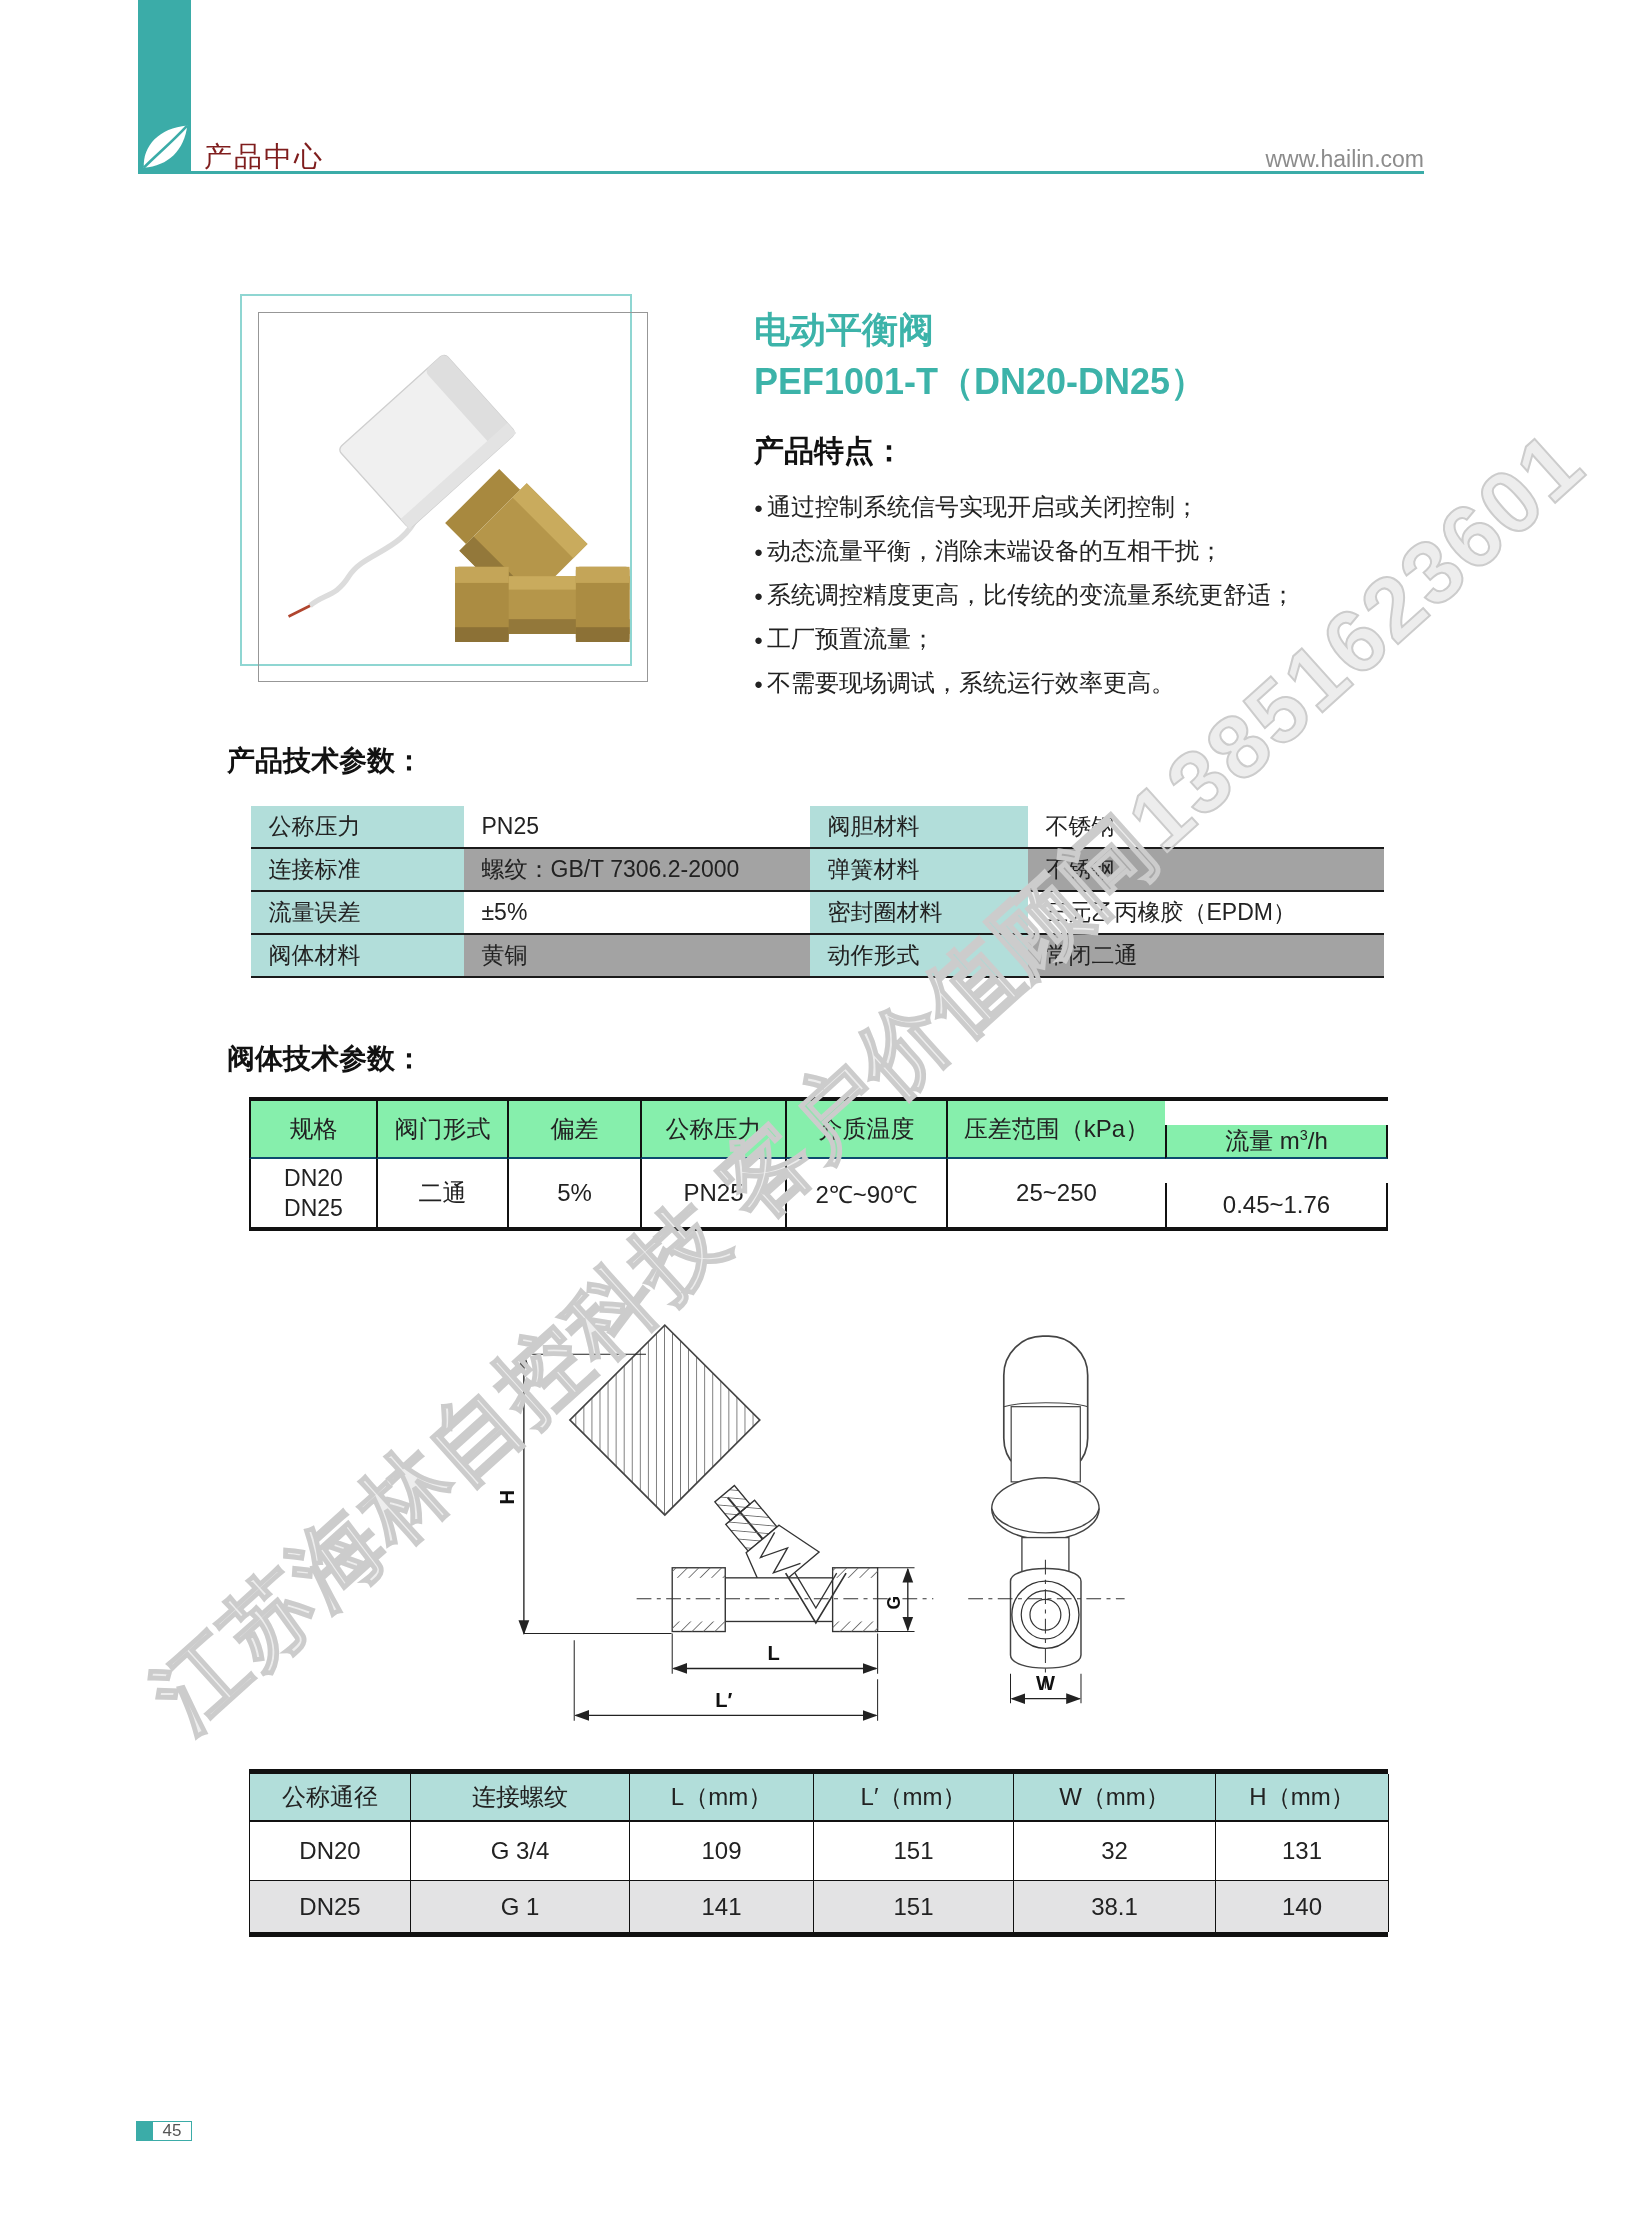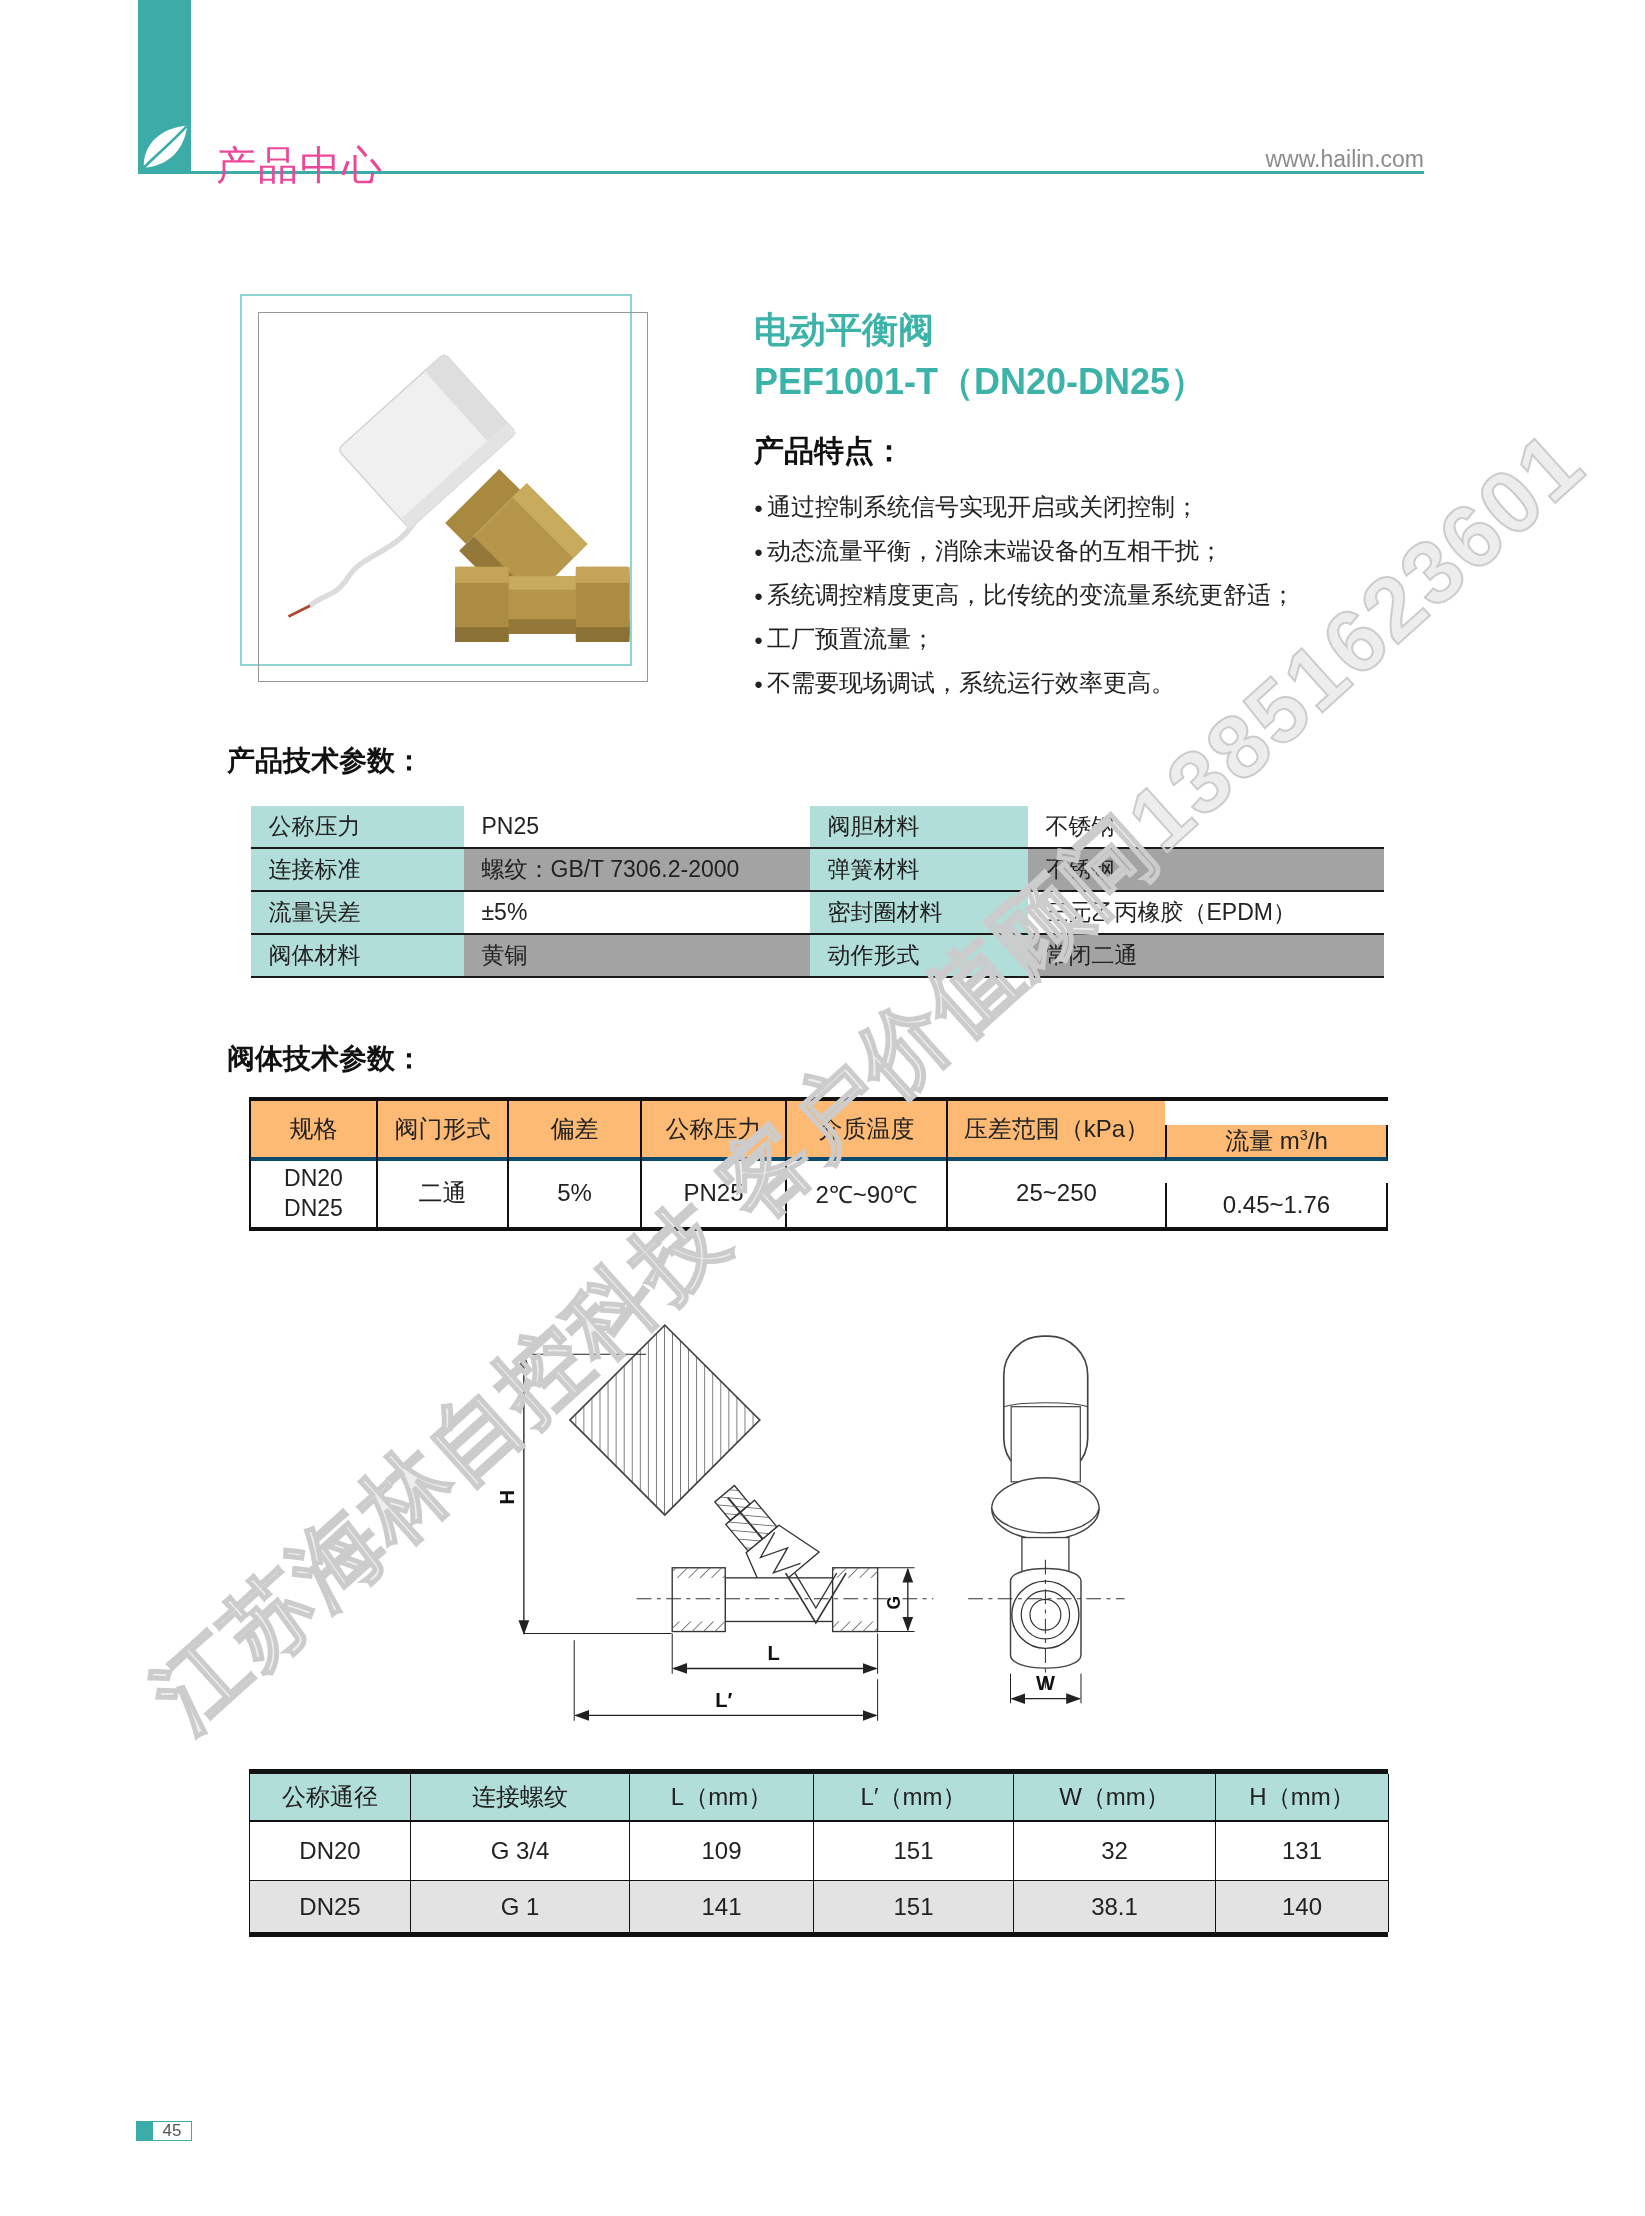--- a/index.html
+++ b/index.html
@@ -4,21 +4,21 @@
 <style>
   html,body{margin:0;padding:0;background:#fff;}
   .page{position:relative;width:1645px;height:2216px;background:#fff;overflow:hidden;
         font-family:"Liberation Sans", sans-serif;color:#222;}
   .abs{position:absolute;}
 
   
   .top-bar{left:138px;top:0;width:53px;height:173px;background:#3BACA8;}
   .leaf{left:140px;top:120px;width:51px;height:52px;}
   .header-rule{left:138px;top:171px;width:1286px;height:2.7px;background:#3BACA8;}
-  .breadcrumb{left:204px;top:138px;font-size:40px;color:#ec4899;letter-spacing:2px;margin-left:12px;}
+  .breadcrumb{left:204px;top:138px;font-size:28px;color:#7f1d1d;letter-spacing:2px;}
   .website{left:1236px;top:146px;width:188px;text-align:right;font-size:23px;color:#8c8c8c;}
 
   
   .photo-teal{left:240px;top:294px;width:388px;height:368px;border:2px solid #8FD6D2;}
   .photo-gray{left:258px;top:312px;width:388px;height:368px;border:1.3px solid #979797;}
   .photo-svg{left:259px;top:313px;width:388px;height:368px;}
 
   
   .title{left:754px;top:304px;line-height:52px;font-size:36px;font-weight:bold;color:#3CB3A9;}
   .features-h{left:754px;top:431px;font-size:30px;font-weight:bold;color:#111;}
@@ -40,21 +40,21 @@
   .t1 .val{background:#fff;}
 
   
   .t2{left:249px;top:1097px;width:1139px;border-top:4.7px solid #111;border-bottom:4.7px solid #111;}
   .t2 .hrow,.t2 .brow{display:grid;grid-template-columns:127px 131px 133px 145px 161px 219px 223px;}
   .t2 .hrow{height:58px;}
   .t2 .brow{height:68px;}
   .t2 .cell{display:flex;align-items:center;justify-content:center;text-align:center;
             border-left:2px solid #111;font-size:24px;box-sizing:border-box;flex-direction:column;}
   .t2 .cell:last-child{border-right:2px solid #111;margin-top:24px;}
-  .t2 .hrow .cell{background:#fdba74;border-bottom:4px solid #0c4a6e;}
+  .t2 .hrow .cell{background:#86efac;border-bottom:2px solid #0c4a6e;}
   .t2 sup{font-size:0.6em;vertical-align:super;}
   .t2 .spec div{line-height:30px;font-size:23px;}
 
   
   .drawing{left:470px;top:1306px;width:685px;height:443px;}
 
   
   .t3{left:249px;top:1769px;width:1139px;border-top:5.4px solid #111;border-bottom:5.4px solid #111;}
   .t3 .row{display:grid;grid-template-columns:161px 219px 184px 200px 202px 174px;}
   .t3 .hrow{height:48px;}

